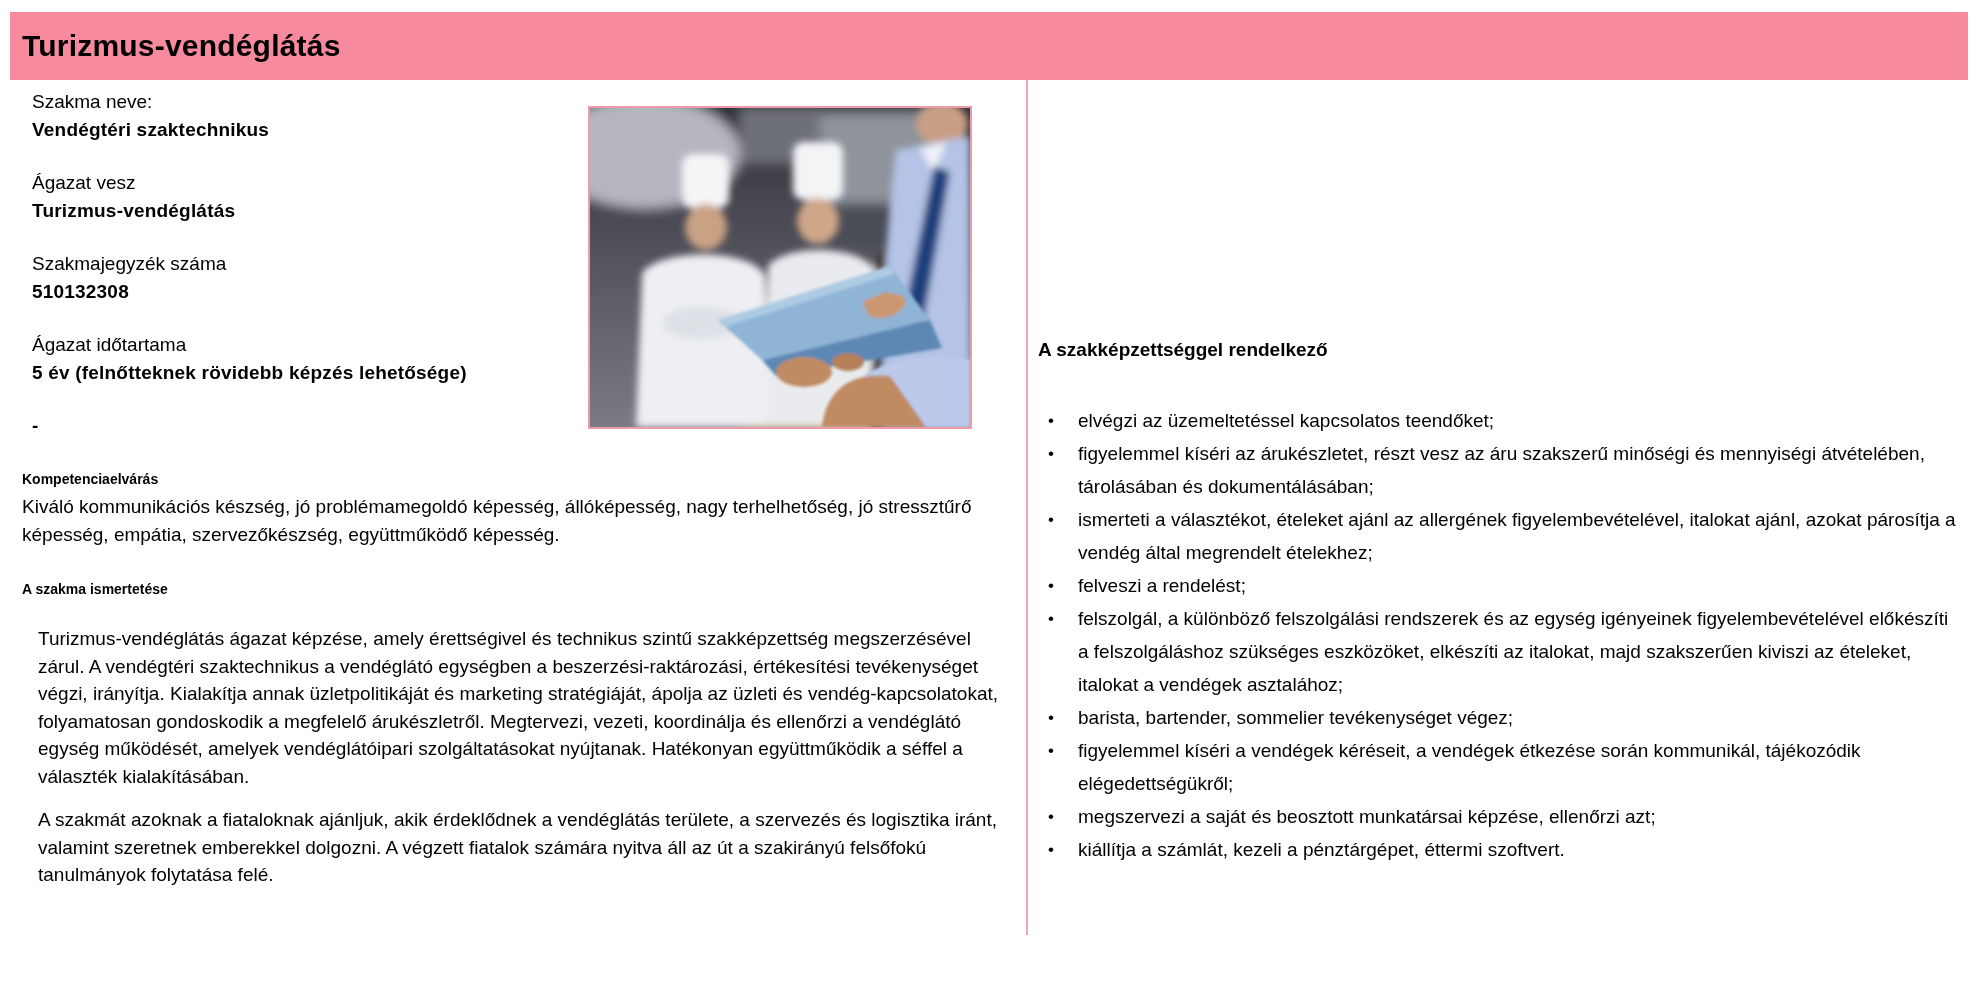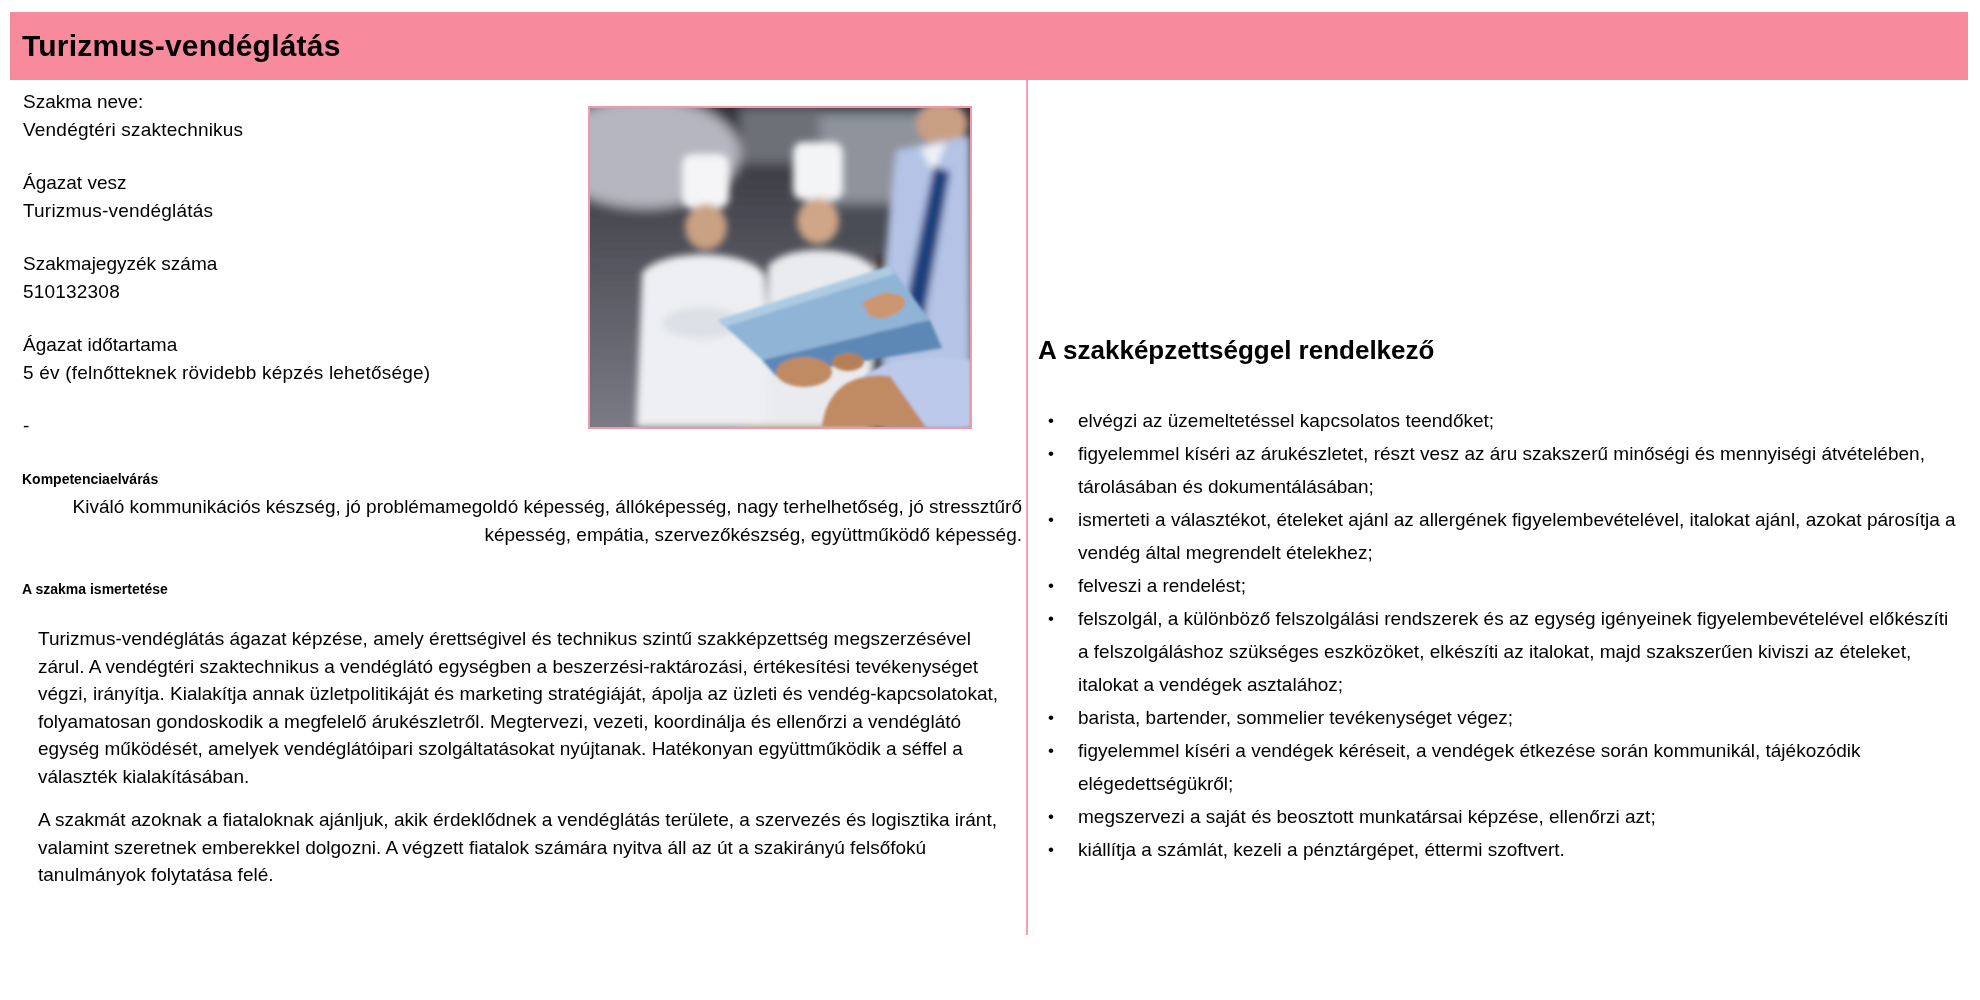--- a/index.html
+++ b/index.html
@@ -18,42 +18,42 @@
   .banner{
     position:absolute;left:10px;top:12px;width:1958px;height:68px;
     background:var(--header-bg);display:flex;align-items:center;padding-left:12px;
   }
   .banner h1{
     margin:0;font-size:30px;font-weight:bold;color:#000;letter-spacing:.2px;
   }
   .left-col{
     position:absolute;left:22px;top:88px;width:1000px;font-size:19px;line-height:28px;
   }
-  .field-group{margin:0 0 25px 1px;}
+  .field-group{margin:0 0 25px 10px;}
   .field-label{display:block;}
-  .field-value{display:block;font-weight:normal;letter-spacing:.2px;}
+  .field-value{display:block;font-weight:bold;letter-spacing:.2px;}
   .sec-title{margin:19px 0 0 0;font-size:14px;line-height:28px;font-weight:bold;}
   .sec-title.second{margin-top:26px;}
   .sec-body{margin:0;line-height:27.5px;}
-  .sec-body.first{line-height:28px;text-align:right;}
+  .sec-body.first{line-height:28px;}
   .prof-p{margin:16px;line-height:27.5px;}
   .prof-p.p1{margin-top:22px;}
   .photo-frame{
     position:absolute;left:588px;top:106px;width:384px;height:323px;
     border:2px solid var(--photo-border);background:#555;
   }
   .photo-frame svg{display:block;width:380px;height:319px;}
   .v-divider{
     position:absolute;left:1026px;top:80px;width:2px;height:855px;background:var(--divider);
   }
   .right-col{
     position:absolute;left:1038px;top:338px;width:922px;font-size:19px;
   }
   .right-col h2{
-    margin:0;font-size:26px;line-height:24px;font-weight:bold;
+    margin:0;font-size:19px;line-height:24px;font-weight:bold;
   }
   .right-col ul{
     margin:42px 0 0 0;padding:0;list-style:none;
   }
   .right-col li{
     position:relative;padding-left:40px;line-height:33px;
   }
   .right-col li .dot{
     position:absolute;left:10px;top:0;font-size:17px;
   }

